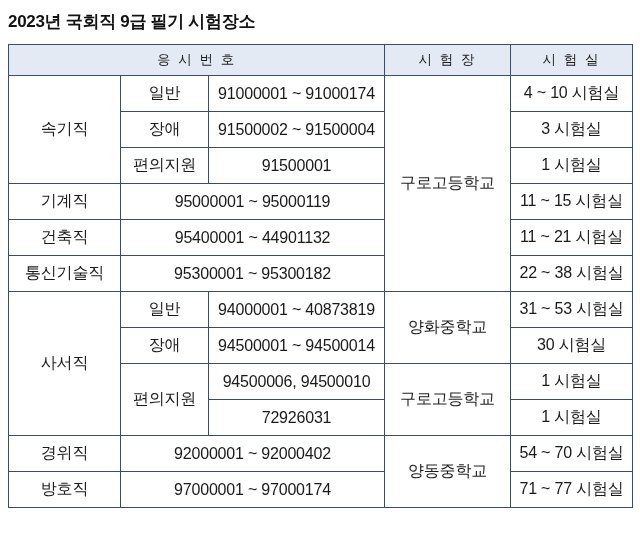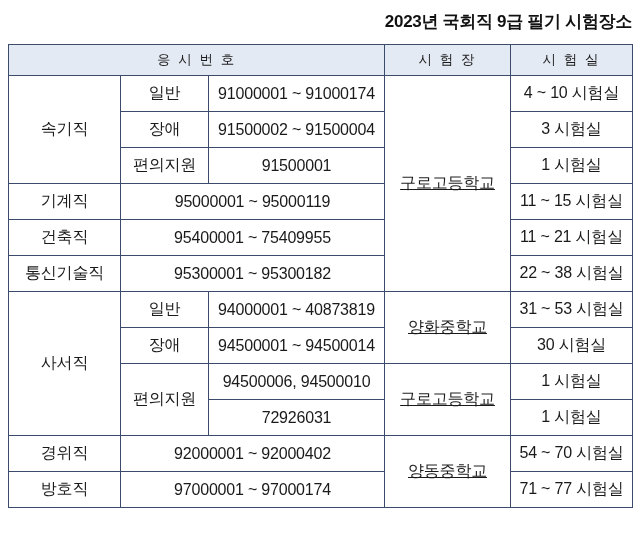--- a/index.html
+++ b/index.html
@@ -14,21 +14,21 @@
     color: #1a1a1a;
     overflow: hidden;
   }
   .page {
     width: 640px;
     height: 549px;
     box-sizing: border-box;
     padding: 6px 8px 0 8px;
   }
   .doc-title {
-    text-align: right;
+    text-align: left;
     font-size: 17px;
     font-weight: bold;
     letter-spacing: -0.3px;
     margin: 4px 0 9px 0;
     color: #111;
   }
   table.exam-table {
     border-collapse: collapse;
     width: 624px;
     margin: 11px auto;
@@ -52,21 +52,21 @@
     font-weight: normal;
     letter-spacing: 2px;
   }
   .col-job { width: 112px; }
   .col-type { width: 88px; }
   .col-num { width: 176px; }
   .col-place { width: 126px; }
   .col-room { width: 122px; }
   .num-cell { letter-spacing: 0px; font-size: 13.5px; }
   .room-cell { font-size: 13px; }
-  .place-cell { font-size: 13.5px; text-decoration: underline; }
+  .place-cell { font-size: 13.5px; }
 </style>
 </head>
 <body>
 
 <div class="page">
 
   <div class="doc-title">2023년 국회직 9급 필기 시험장소</div>
 
   <table class="exam-table">
     <colgroup>
@@ -101,21 +101,21 @@
         <td class="num-cell">91500001</td>
         <td class="room-cell">1 시험실</td>
       </tr>
       <tr>
         <td>기계직</td>
         <td class="num-cell" colspan="2">95000001 ~ 95000119</td>
         <td class="room-cell">11 ~ 15 시험실</td>
       </tr>
       <tr>
         <td>건축직</td>
-        <td class="num-cell" colspan="2">95400001 ~ 75409955</td>
+        <td class="num-cell" colspan="2">95400001 ~ 44901132</td>
         <td class="room-cell">11 ~ 21 시험실</td>
       </tr>
       <tr>
         <td>통신기술직</td>
         <td class="num-cell" colspan="2">95300001 ~ 95300182</td>
         <td class="room-cell">22 ~ 38 시험실</td>
       </tr>
       <tr>
         <td rowspan="4">사서직</td>
         <td>일반</td>

